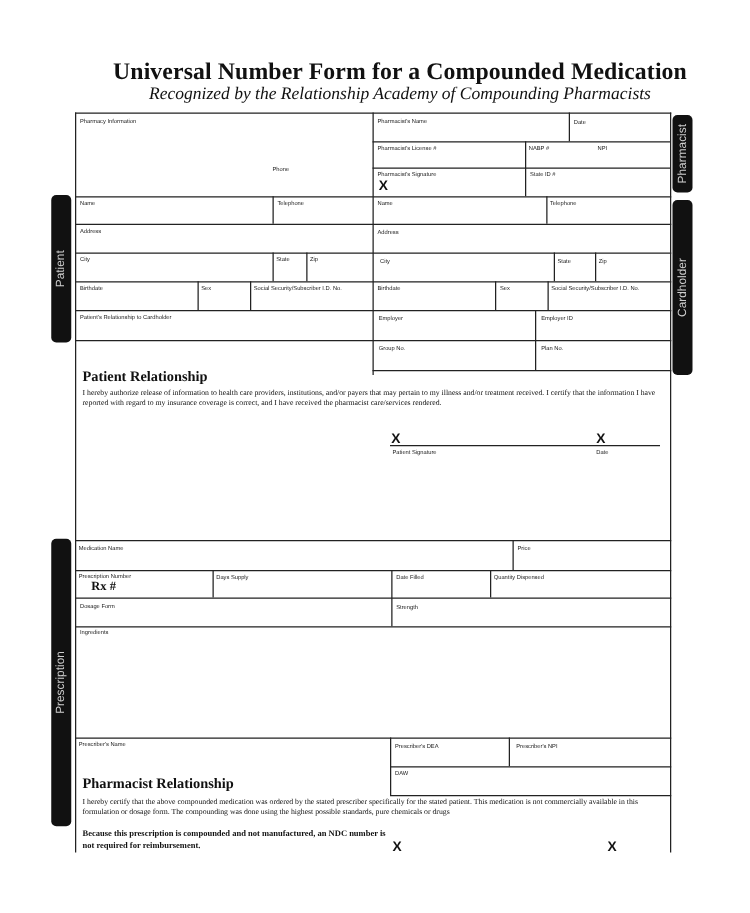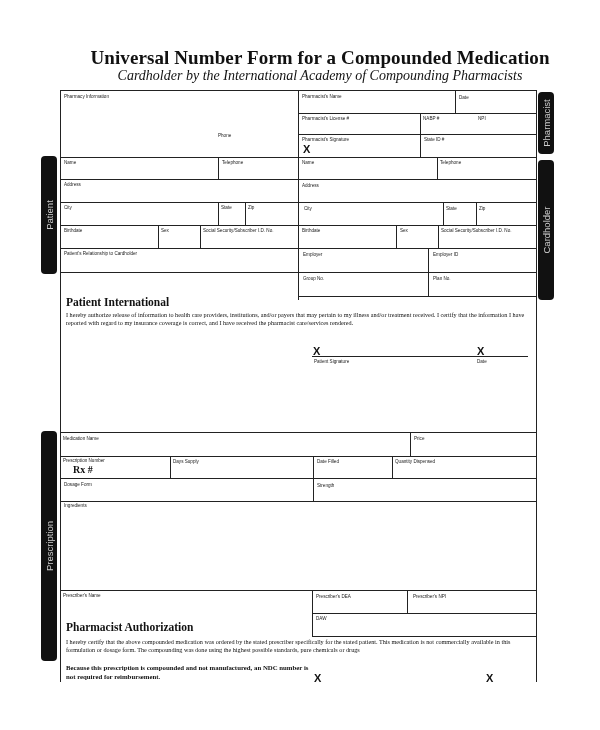--- a/index.html
+++ b/index.html
@@ -22,21 +22,21 @@
   .section-h { position: absolute; font-family: "Liberation Serif", serif; font-weight: bold; font-size: 11.5px; }
   .para { position: absolute; font-family: "Liberation Serif", serif; font-size: 6.2px; line-height: 8px; color: #111; }
   .bold-note { position: absolute; font-family: "Liberation Serif", serif; font-weight: bold; font-size: 6.8px; line-height: 8.5px; }
   .rx { position: absolute; font-family: "Liberation Serif", serif; font-weight: bold; font-size: 10px; }
   .field { position: absolute; }
 </style>
 </head>
 <body>
 
 <div class="title">Universal Number Form for a Compounded Medication</div>
-<div class="subtitle">Cardholder by the International Academy of Compounding Pharmacists</div>
+<div class="subtitle">Recognized by the Relationship Academy of Compounding Pharmacists</div>
 
 <div class="vline" style="left:60px; top:90px; height:592px;"></div>
 <div class="vline" style="left:536px; top:90px; height:592px;"></div>
 <div class="hline" style="left:60px; top:90px; width:477px;"></div>
 
 <div class="tab" style="left:538px; top:92px; width:16px; height:62px;">
     <span>Pharmacist</span>
   </div>
 <div class="tab" style="left:538px; top:160px; width:16px; height:140px;">
     <span>Cardholder</span>
@@ -135,21 +135,21 @@
 <div class="lbl" style="left:441px; top:228px;">Social Security/Subscriber I.D. No.</div>
 <div class="field" style="left:299px; top:249px; width:129px; height:23px;"></div>
 <div class="lbl" style="left:303px; top:252px;">Employer</div>
 <div class="field" style="left:429px; top:249px; width:107px; height:23px;"></div>
 <div class="lbl" style="left:433px; top:252px;">Employer ID</div>
 <div class="field" style="left:299px; top:273px; width:129px; height:23px;"></div>
 <div class="lbl" style="left:303px; top:276px;">Group No.</div>
 <div class="field" style="left:429px; top:273px; width:107px; height:23px;"></div>
 <div class="lbl" style="left:433px; top:276px;">Plan No.</div>
 
-<div class="section-h" style="left:66px; top:296px;">Patient International</div>
+<div class="section-h" style="left:66px; top:296px;">Patient Relationship</div>
 <div class="para" style="left:66px; top:311px; width:460px;">I hereby authorize release of information to health care providers, institutions, and/or payers that may pertain to my illness and/or treatment received.  I certify that the information I have reported with regard to my insurance coverage is correct, and I have received the pharmacist care/services rendered.</div>
 <div class="x" style="left:313px; top:345px;">X</div>
 <div class="x" style="left:477px; top:345px;">X</div>
 <div class="hline" style="left:312px; top:356px; width:216px;"></div>
 <div class="field" style="left:312px; top:340px; width:216px; height:17px;"></div>
 <div class="lbl" style="left:314px; top:359px;">Patient Signature</div>
 <div class="lbl" style="left:477px; top:359px;">Date</div>
 
 <div class="hline" style="left:60px; top:432px; width:477px;"></div>
 <div class="hline" style="left:60px; top:456px; width:477px;"></div>
@@ -187,19 +187,19 @@
 
 <div class="field" style="left:61px; top:591px; width:251px; height:22px;"></div>
 <div class="lbl" style="left:63px; top:593px;">Prescriber's Name</div>
 <div class="field" style="left:313px; top:591px; width:94px; height:22px;"></div>
 <div class="lbl" style="left:316px; top:594px;">Prescriber's DEA</div>
 <div class="field" style="left:408px; top:591px; width:128px; height:22px;"></div>
 <div class="lbl" style="left:413px; top:594px;">Prescriber's NPI</div>
 <div class="field" style="left:313px; top:614px; width:223px; height:22px;"></div>
 <div class="lbl" style="left:316px; top:616px;">DAW</div>
 
-<div class="section-h" style="left:66px; top:621px;">Pharmacist Authorization</div>
+<div class="section-h" style="left:66px; top:621px;">Pharmacist Relationship</div>
 <div class="para" style="left:66px; top:638px; width:465px;">I hereby certify that the above compounded medication was ordered by the stated prescriber specifically for the stated patient.  This medication is not commercially available in this formulation or dosage form.  The compounding was done using the highest possible standards, pure chemicals or drugs</div>
 <div class="bold-note" style="left:66px; top:664px; width:250px;">Because this prescription is compounded and not manufactured, an NDC number is not required for reimbursement.</div>
 <div class="x" style="left:314px; top:672px;">X</div>
 <div class="field" style="left:312px; top:668px; width:120px; height:16px;"></div>
 <div class="x" style="left:486px; top:672px;">X</div>
 <div class="field" style="left:484px; top:668px; width:50px; height:16px;"></div>
 
 </body></html>

